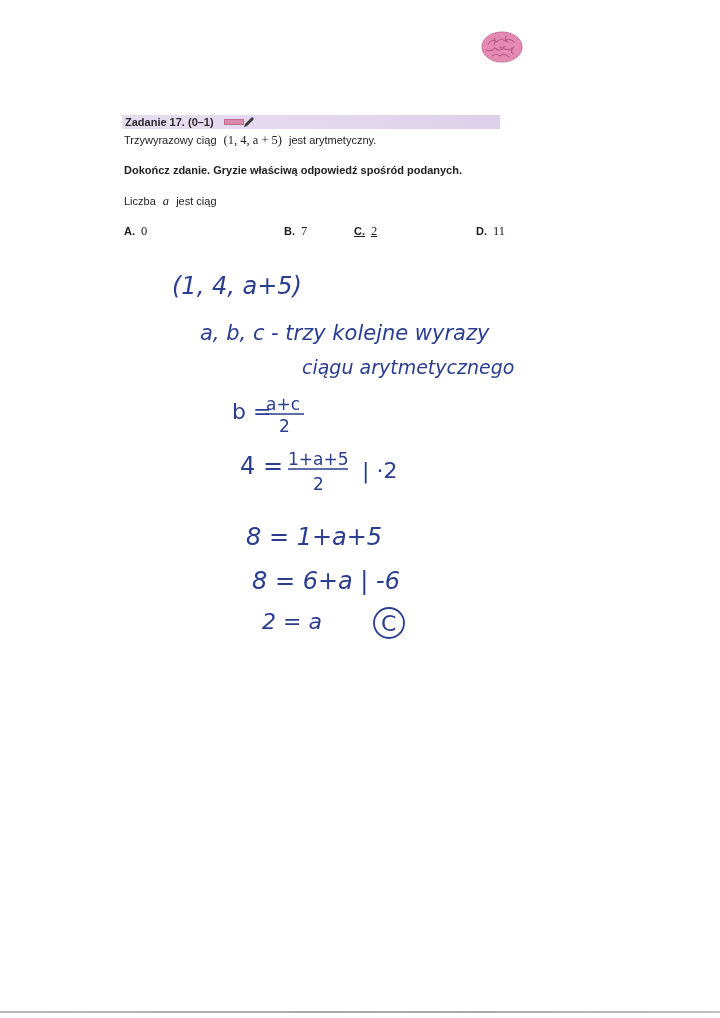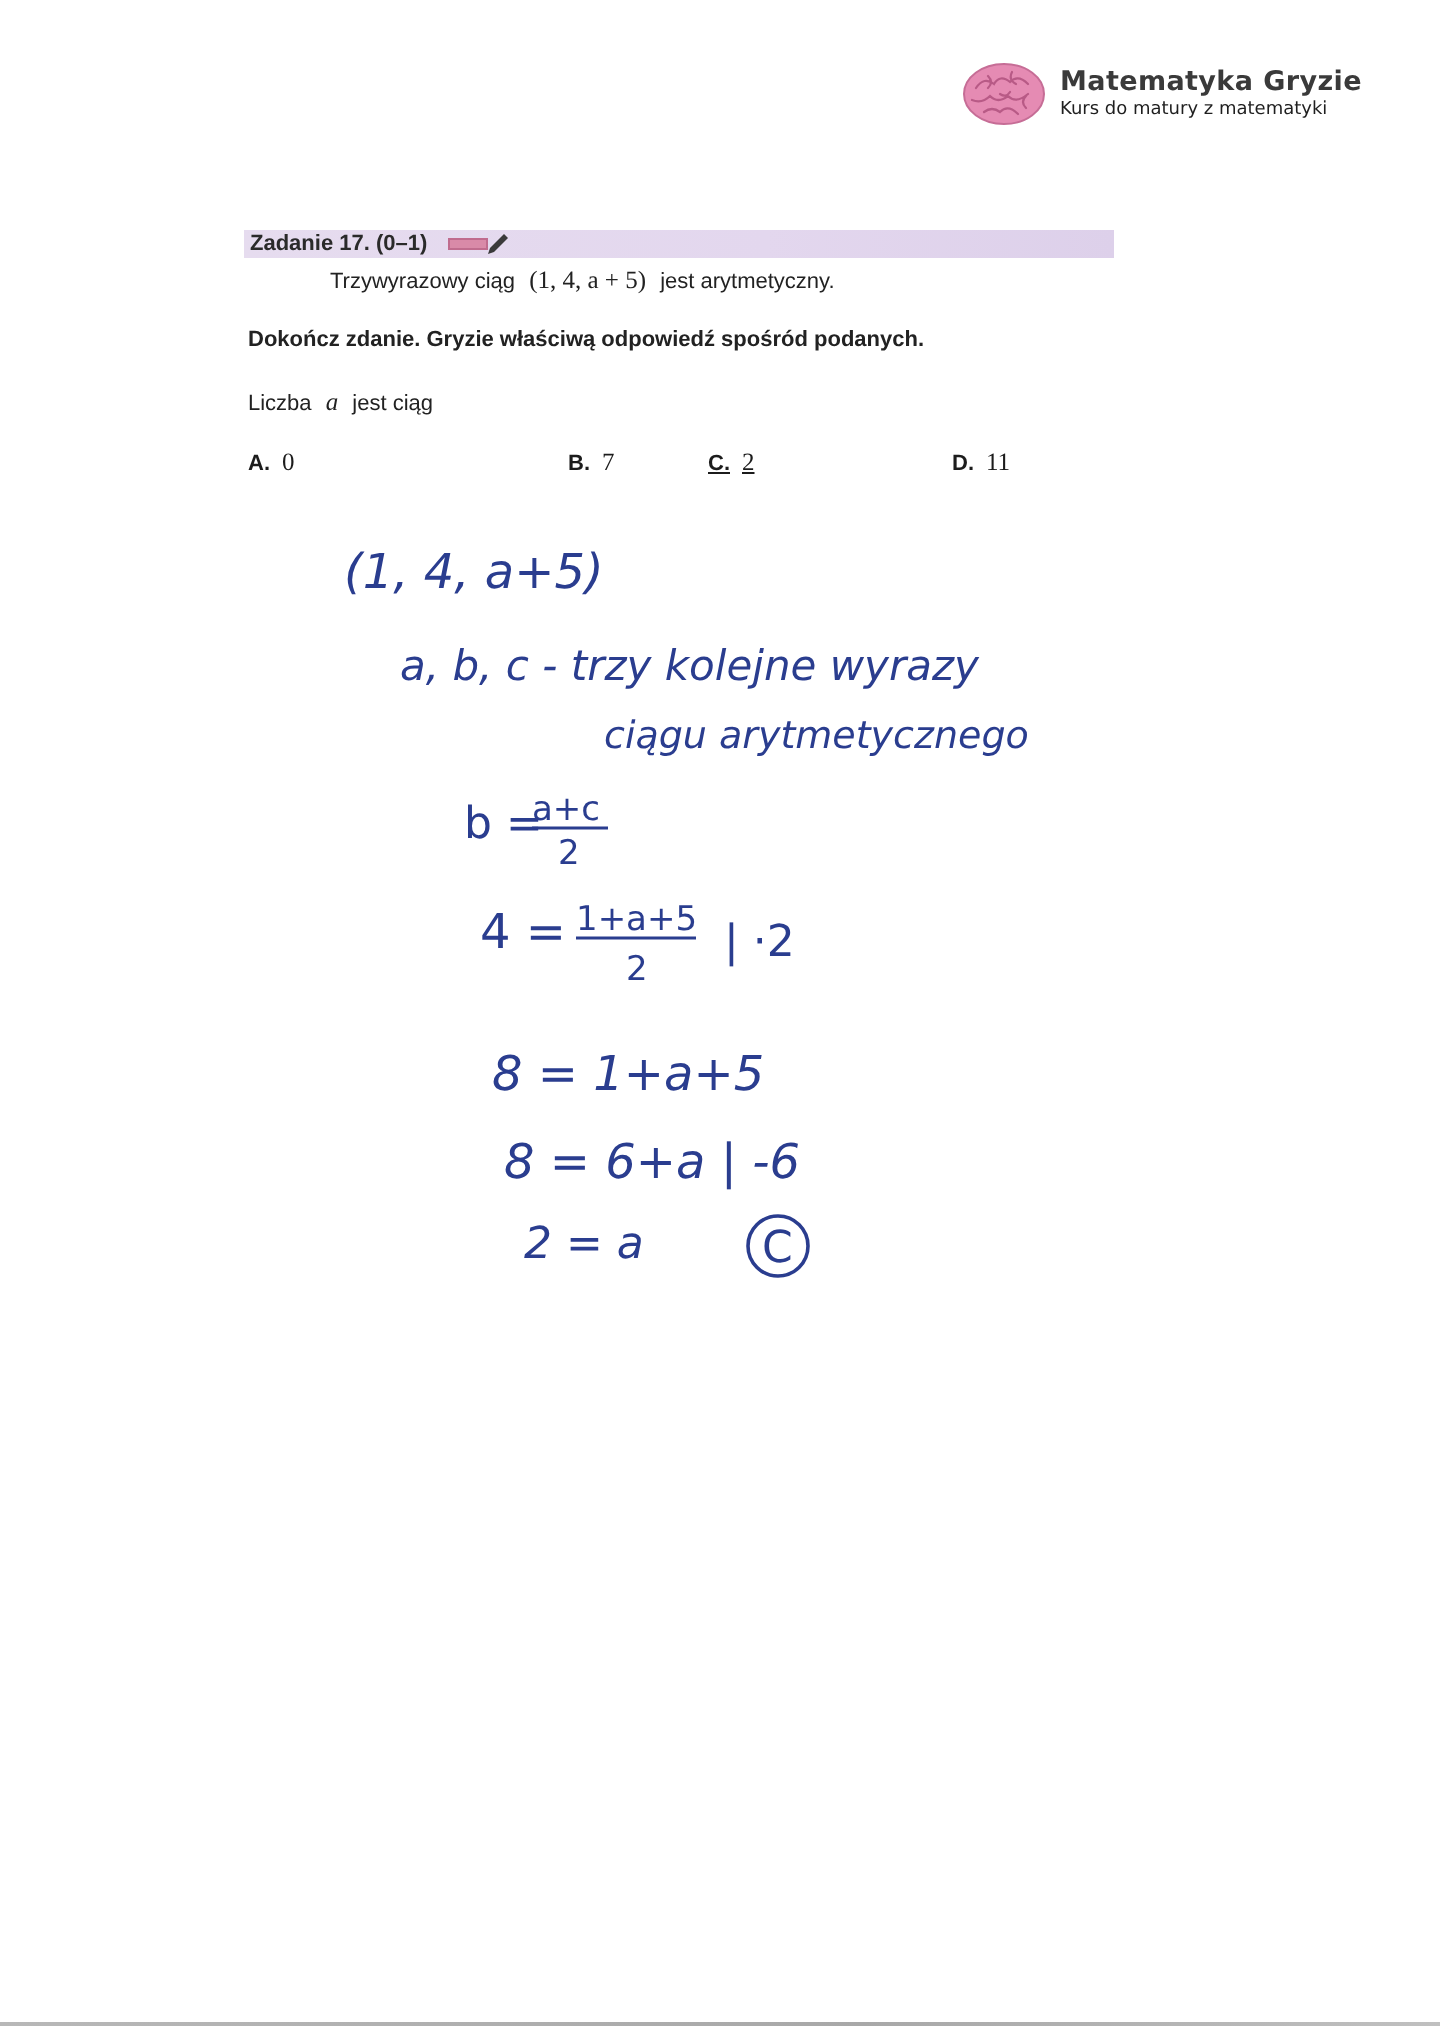--- a/index.html
+++ b/index.html
@@ -5,21 +5,21 @@
     * { margin: 0; padding: 0; box-sizing: border-box; }
     html, body { width: 720px; height: 1018px; background: #ffffff; overflow: hidden; }
     body { position: relative; font-family: "Liberation Sans", sans-serif; color: #1c1c1c; }
 
     .logo { position: absolute; left: 480px; top: 30px; display: flex; align-items: center; }
     .logo-brain { width: 44px; height: 34px; margin-right: 6px; }
     .logo-text { display: flex; flex-direction: column; }
     .logo-title { font-family: "DejaVu Sans", sans-serif; font-size: 13.5px; font-weight: bold; color: #3a3a3a; letter-spacing: 0.2px; line-height: 16px; }
     .logo-sub { font-family: "DejaVu Sans", sans-serif; font-size: 9px; color: #1f1f1f; line-height: 12px; }
 
-    .task-header { position: absolute; left: 122px; top: 115px; width: 435px; height: 14px; background: linear-gradient(90deg, #e6dcef 0%, #e3d7ee 60%, #ddd0ea 100%); display: flex; align-items: center; padding-left: 3px; }
+    .task-header { position: absolute; left: 122px; top: 115px; width: 378px; height: 14px; background: linear-gradient(90deg, #e6dcef 0%, #e3d7ee 60%, #ddd0ea 100%); display: flex; align-items: center; padding-left: 3px; }
     .task-title { font-size: 11px; font-weight: bold; color: #2a2a2a; }
     .pencil-badge { display: inline-flex; align-items: center; margin-left: 10px; }
     .pencil-box { width: 20px; height: 6px; background: #d98aa8; border: 1px solid #c06c8e; }
     .pencil-icon { width: 12px; height: 12px; margin-left: -1px; }
 
     .text-line { position: absolute; left: 124px; font-size: 11px; color: #222; white-space: nowrap; }
     .math { font-family: "Liberation Serif", serif; font-size: 12.5px; }
     .math i { font-style: italic; }
     .bold { font-weight: bold; }
 
@@ -34,37 +34,33 @@
     .bottom-rule { position: absolute; left: 0; top: 1011px; width: 720px; height: 2px; background: linear-gradient(90deg, #b8b8b8, #a8a8a8 60%, #c0c0c0); }
   </style>
 </head>
 <body>
 
 <div class="logo">
   <svg class="logo-brain" viewBox="0 0 44 34">
     <ellipse cx="22" cy="17" rx="20" ry="15" fill="#e58bb3" stroke="#c66d96" stroke-width="1"></ellipse>
     <path d="M8 14 q4 -6 9 -2 q3 -5 8 -1 q4 -4 9 1 M6 20 q5 2 9 -2 q4 4 9 0 q4 4 10 -1 M12 26 q4 -3 8 0 q4 -4 9 1 M14 8 q3 3 0 6 M26 6 q-2 4 2 6 M33 18 q-3 3 0 6 M20 17 q3 2 5 -1" fill="none" stroke="#b85a86" stroke-width="1.1" stroke-linecap="round"></path>
   </svg>
-  <div class="logo-text">
-    <span class="logo-title">Matematyka Gryzie</span>
-    <span class="logo-sub">Kurs do matury z matematyki</span>
-  </div>
 </div>
 
 <div class="task-header">
   <span class="task-title">Zadanie 17. (0–1)</span>
   <span class="pencil-badge">
     <span class="pencil-box"></span>
     <svg class="pencil-icon" viewBox="0 0 12 12">
       <path d="M1 11 L2 8 L9 1 L11 3 L4 10 Z" fill="#3a3a3a"></path>
     </svg>
   </span>
 </div>
 
-<div class="text-line" style="top:133px;margin-left:41px;">
+<div class="text-line" style="top:133px;">
   <span>Trzywyrazowy ciąg</span>
   <span class="math" style="margin:0 4px;">(1, 4, a + 5)</span>
   <span>jest arytmetyczny.</span>
 </div>
 
 <div class="text-line bold" style="top:164px;">Dokończ zdanie. Gryzie właściwą odpowiedź spośród podanych.</div>
 
 <div class="text-line" style="top:194px;">
   <span>Liczba</span>
   <span class="math" style="margin:0 4px;"><i>a</i></span>

